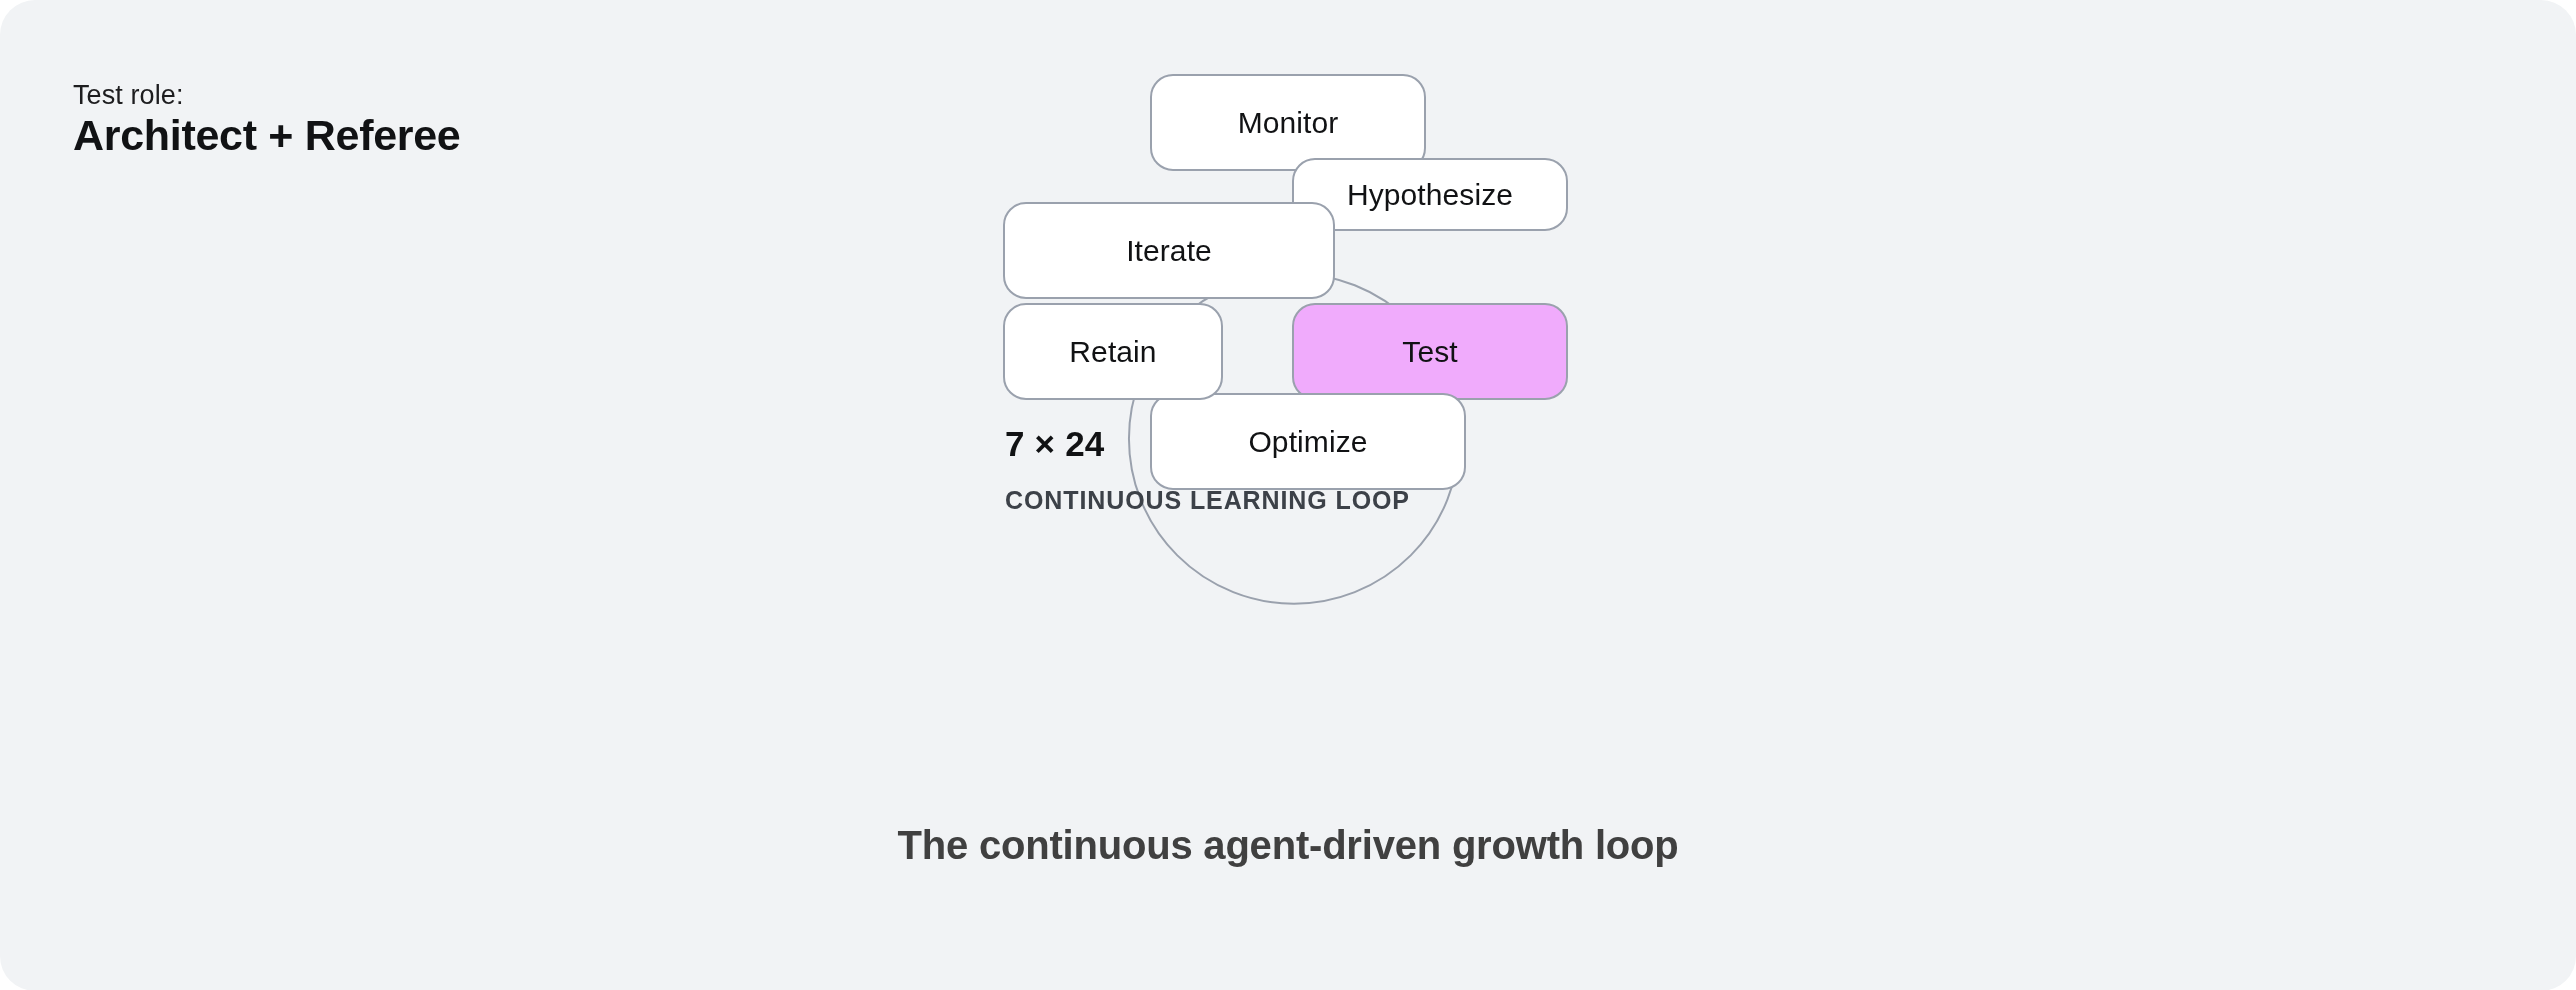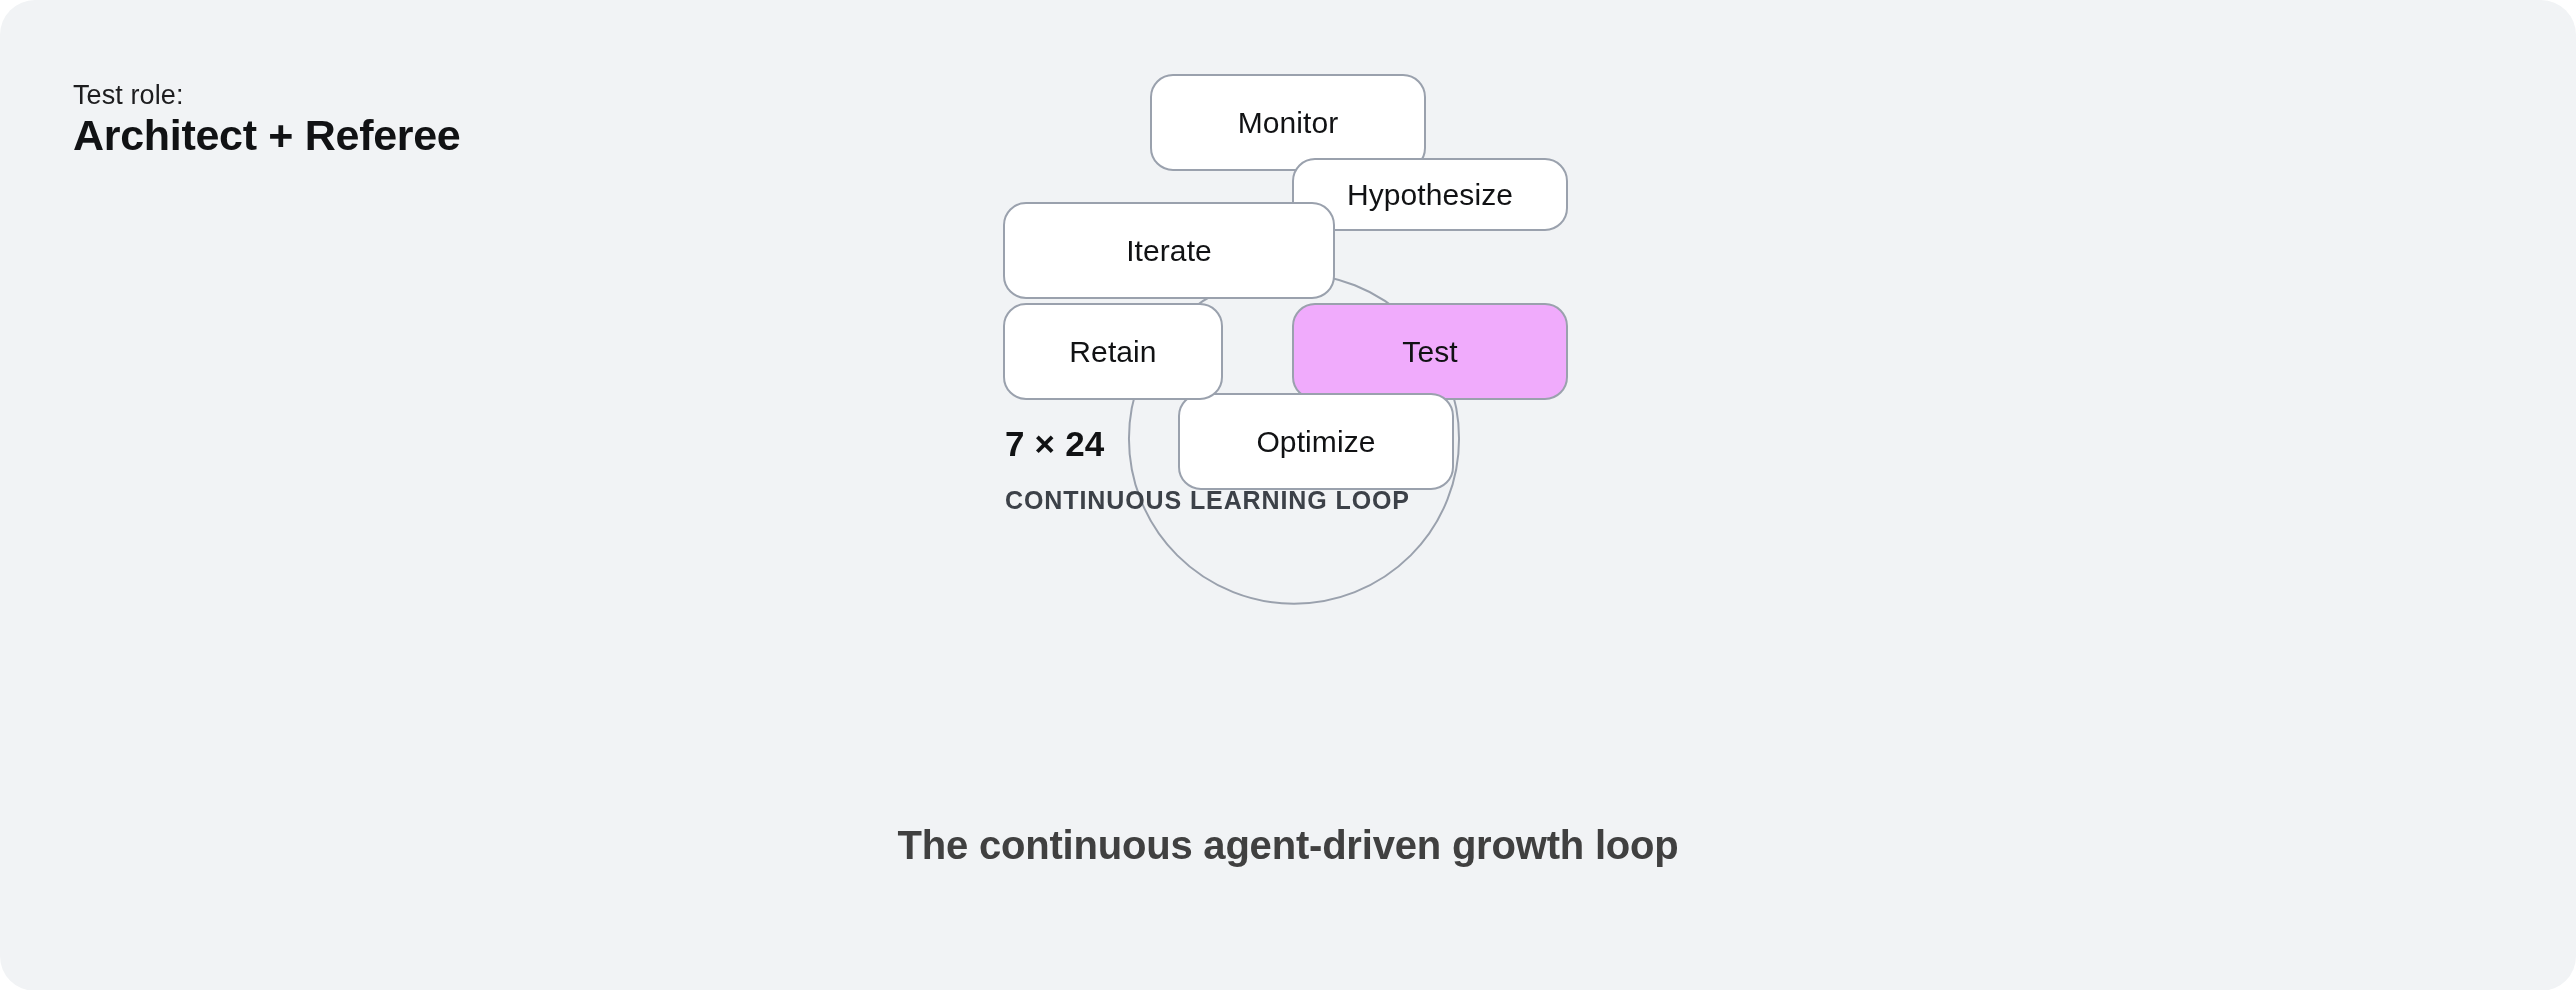--- a/index.html
+++ b/index.html
@@ -137,21 +137,21 @@
     </div>
 
     <div class="node" style="left: 452px; top: 108px; width: 276px; height: 73px; border-color: rgb(154, 161, 173); background: rgb(255, 255, 255);">
       <span>Hypothesize</span>
     </div>
 
     <div class="node" style="left: 452px; top: 253px; width: 276px; height: 97px; border-color: rgb(154, 161, 173); background: #f0abfc;">
       <span>Test</span>
     </div>
 
-    <div class="node" style="left: 310px; top: 343px; width: 276px; height: 97px; border-color: rgb(154, 161, 173); background: rgb(255, 255, 255); margin-left: 28px;">
+    <div class="node" style="left: 310px; top: 343px; width: 316px; height: 97px; border-color: rgb(154, 161, 173); background: rgb(255, 255, 255);">
       <span>Optimize</span>
     </div>
 
     <div class="node" style="left: 163px; top: 253px; width: 220px; height: 97px; border-color: rgb(154, 161, 173); background: rgb(255, 255, 255);">
       <span>Retain</span>
     </div>
 
     <div class="node" style="left: 163px; top: 108px; width: 332px; height: 97px; border-color: rgb(154, 161, 173); background: rgb(255, 255, 255); margin-top: 44px;">
       <span>Iterate</span>
     </div>

